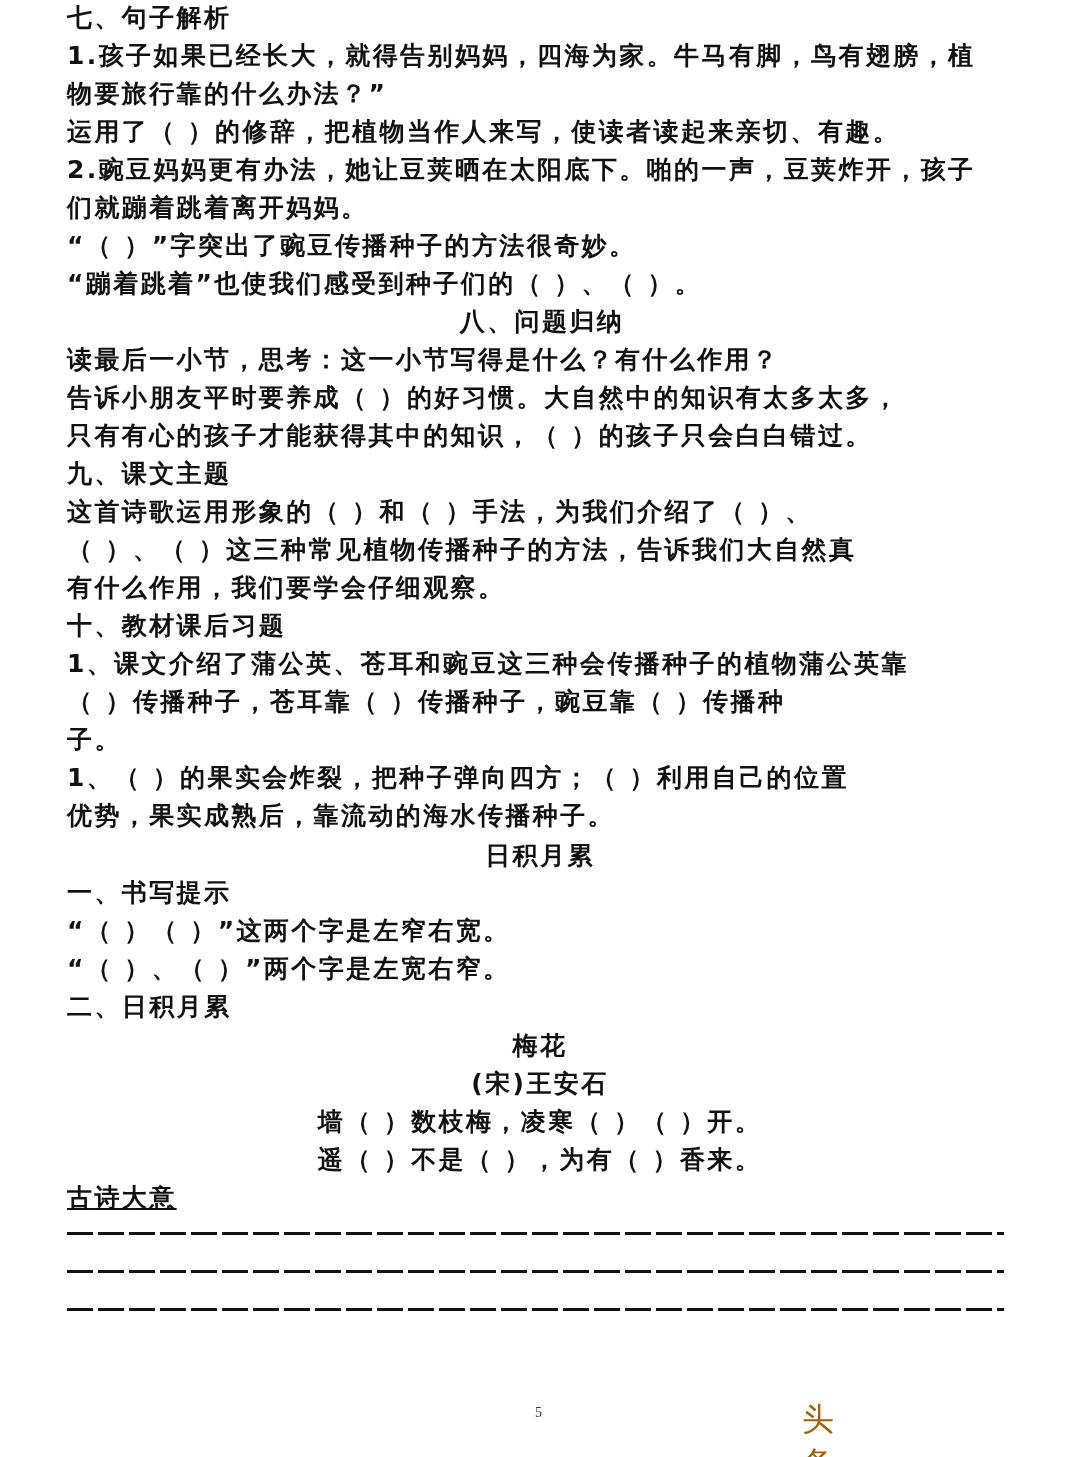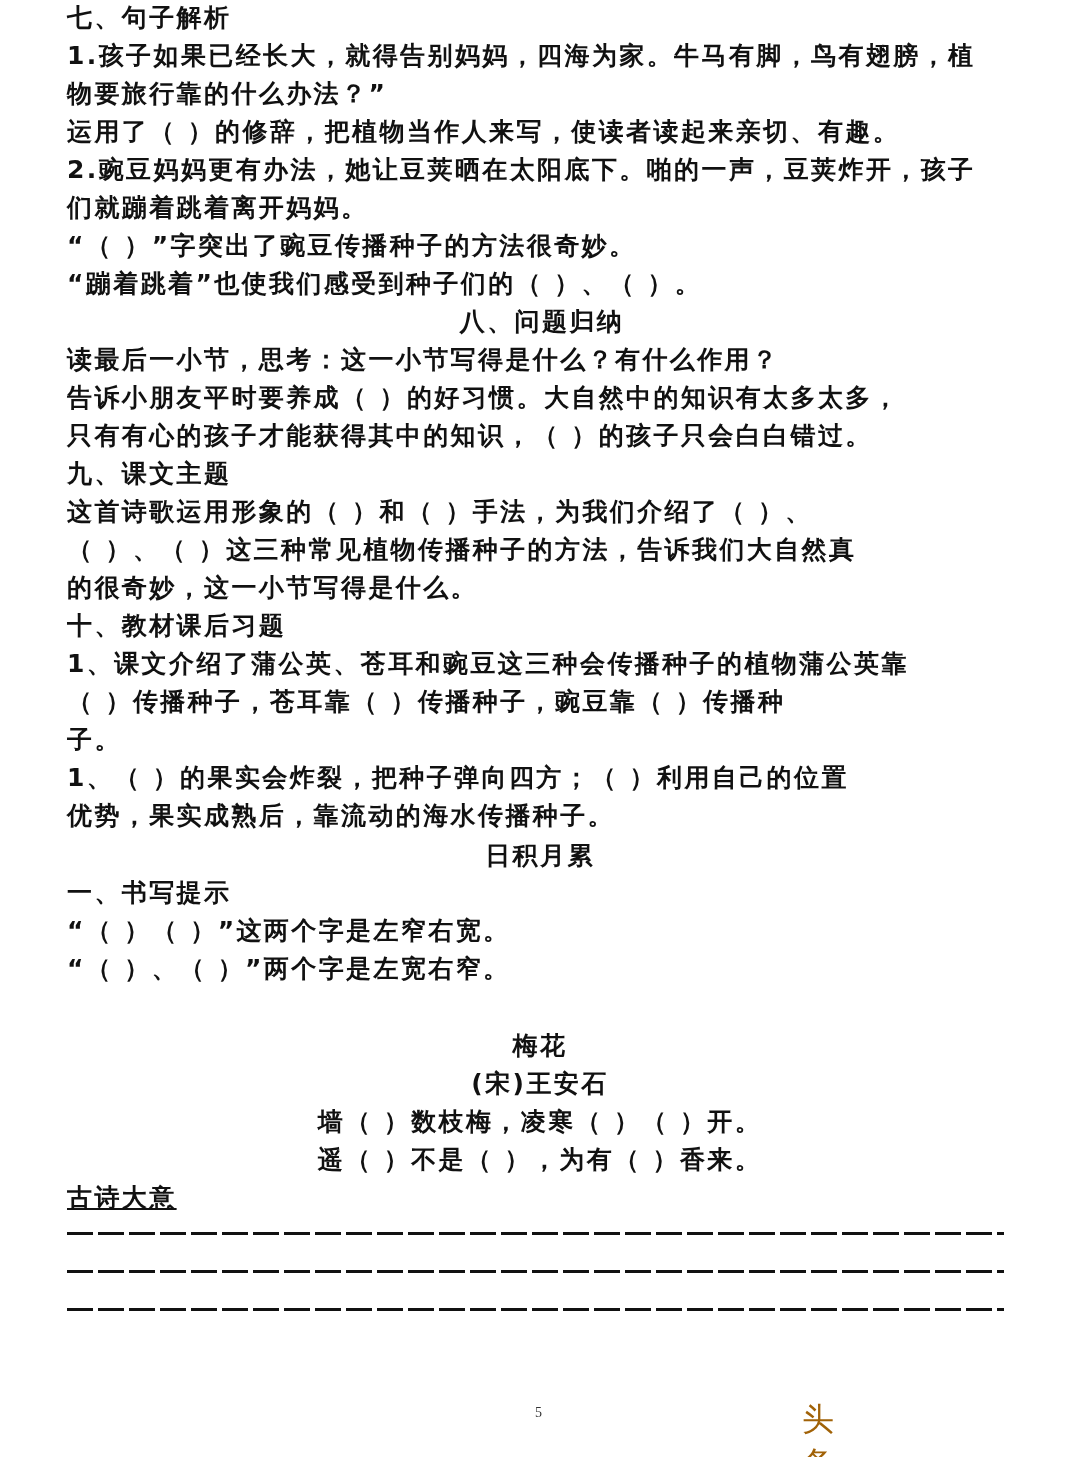--- a/index.html
+++ b/index.html
@@ -43,33 +43,34 @@
   <div class="line" style="top:268px;">“蹦着跳着”也使我们感受到种子们的（      ）、（      ）。</div>
 
   <div class="line" style="top:306px;text-align:center;">八、问题归纳</div>
   <div class="line" style="top:344px;">读最后一小节，思考：这一小节写得是什么？有什么作用？</div>
   <div class="line" style="top:382px;">告诉小朋友平时要养成（      ）的好习惯。大自然中的知识有太多太多，</div>
   <div class="line" style="top:420px;">只有有心的孩子才能获得其中的知识，（      ）的孩子只会白白错过。</div>
 
   <div class="line" style="top:458px;">九、课文主题</div>
   <div class="line" style="top:496px;">这首诗歌运用形象的（      ）和（      ）手法，为我们介绍了（      ）、</div>
   <div class="line" style="top:534px;">（      ）、（      ）这三种常见植物传播种子的方法，告诉我们大自然真</div>
-  <div class="line" style="top:572px;">的很奇妙，这一小节写得是什么。</div>
+  <div class="line" style="top:572px;">有什么作用，我们要学会仔细观察。</div>
 
   <div class="line" style="top:610px;">十、教材课后习题</div>
   <div class="line" style="top:648px;">1、课文介绍了蒲公英、苍耳和豌豆这三种会传播种子的植物蒲公英靠</div>
   <div class="line" style="top:686px;">（      ）传播种子，苍耳靠（      ）传播种子，豌豆靠（      ）传播种</div>
   <div class="line" style="top:724px;">子。</div>
   <div class="line" style="top:762px;">1、（      ）的果实会炸裂，把种子弹向四方；（      ）利用自己的位置</div>
   <div class="line" style="top:800px;">优势，果实成熟后，靠流动的海水传播种子。</div>
 
   <div class="line center" style="top:840px;">日积月累</div>
   <div class="line" style="top:877px;">一、书写提示</div>
   <div class="line" style="top:915px;">“（      ）（      ）”这两个字是左窄右宽。</div>
   <div class="line" style="top:953px;">“（      ）、（      ）”两个字是左宽右窄。</div>
+  <div class="line" style="top:991px;">二、日积月累</div>
 
   <div class="line center" style="top:1030px;">梅花</div>
   <div class="line center" style="top:1068px;">(宋)王安石</div>
   <div class="line center" style="top:1106px;">墙（      ）数枝梅，凌寒（      ）（      ）开。</div>
   <div class="line center" style="top:1144px;">遥（      ）不是（      ），为有（      ）香来。</div>
 
   <div class="line" style="top:1182px;text-decoration:underline;">古诗大意</div>
   <div class="dashes" style="top:1232px;"></div>
   <div class="dashes" style="top:1270px;"></div>
   <div class="dashes" style="top:1308px;"></div>

